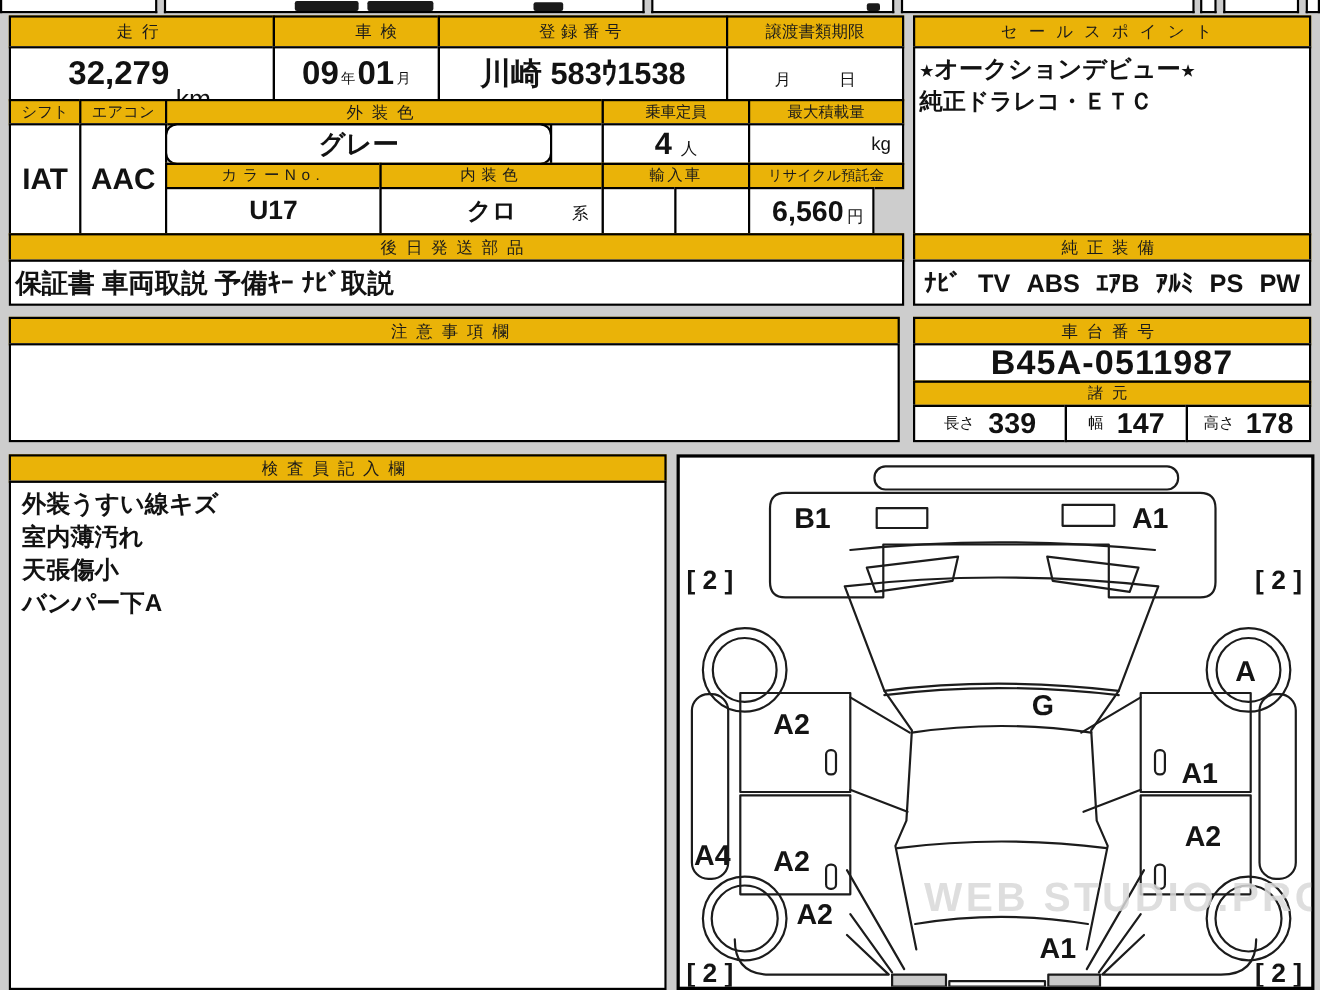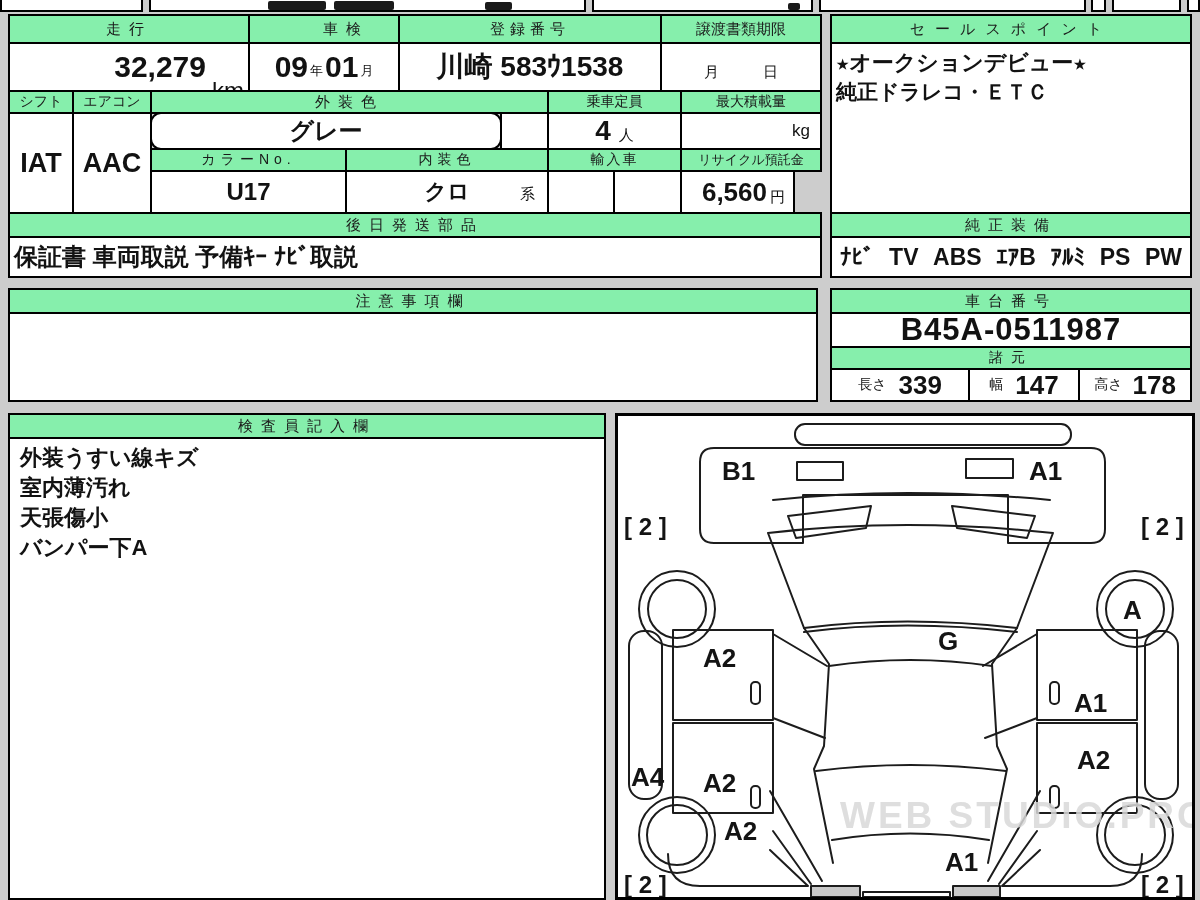--- a/index.html
+++ b/index.html
@@ -1,21 +1,21 @@
 <!DOCTYPE html>
 <html><head>
 <meta charset="utf-8">
 <style>
   html,body{margin:0;padding:0;background:#cdcdcd;}
   #sheet{position:relative;width:1200px;height:900px;background:#cdcdcd;overflow:hidden;
          font-family:"Liberation Sans","DejaVu Sans",sans-serif;color:#121212;}
   .abs{position:absolute;box-sizing:border-box;}
   .cell{position:absolute;box-sizing:border-box;border:2px solid #000;background:#fff;
         display:flex;align-items:center;justify-content:center;}
-  .hdr{background:#86efac;font-size:15px;color:#1a1a1a;font-weight:400;}
+  .hdr{background:#eab308;font-size:15px;color:#1a1a1a;font-weight:400;}
   .ls8{letter-spacing:8px;} .ls5{letter-spacing:5px;} .ls2{letter-spacing:2px;} .ls0{letter-spacing:0;}
   .unit{font-weight:400;font-size:15px;}
   .cut{position:absolute;top:0;height:12px;background:#fff;border:2px solid #000;border-top:none;box-sizing:border-box;}
   .blob{position:absolute;background:#1a1a1a;border-radius:2px;}
   svg text{stroke:none;fill:#141414;font-weight:700;font-family:"Liberation Sans","DejaVu Sans",sans-serif;}
   svg .wm{fill:#d9d9d9;font-weight:700;opacity:0.85;}
   .insp-line{font-size:22px;font-weight:700;line-height:30px;}
 </style>
 </head>
 <body>
@@ -34,21 +34,21 @@
     <div class="blob" style="left:334px;top:1px;width:60px;height:9px;"></div>
     <div class="blob" style="left:485px;top:2px;width:27px;height:8px;"></div>
     <div class="blob" style="left:788px;top:3px;width:12px;height:7px;"></div>
   </div>
 
   <div class="cell hdr ls8" style="left:8px;top:14px;width:242px;height:30px;">走行</div>
   <div class="cell hdr ls8" style="left:248px;top:14px;width:152px;height:30px;padding-left:44px;">車検</div>
   <div class="cell hdr ls5" style="left:398px;top:14px;width:264px;height:30px;">登録番号</div>
   <div class="cell hdr ls0" style="left:660px;top:14px;width:162px;height:30px;">譲渡書類期限</div>
 
-  <div class="cell" style="left:8px;top:42px;width:242px;height:50px;justify-content:flex-end;padding-right:4px;">
+  <div class="cell" style="left:8px;top:42px;width:242px;height:50px;padding-right:4px;">
     <span style="font-size:30px;font-weight:700;">32,279</span>
     <span style="font-size:24px;font-weight:400;margin-left:6px;margin-top:48px;">km</span>
   </div>
   <div class="cell" style="left:248px;top:42px;width:152px;height:50px;">
     <span style="font-size:30px;font-weight:700;">09</span>
     <span style="font-size:13px;margin:8px 2px 0 2px;">年</span>
     <span style="font-size:30px;font-weight:700;">01</span>
     <span style="font-size:13px;margin:8px 0 0 2px;">月</span>
   </div>
   <div class="cell" style="left:398px;top:42px;width:264px;height:50px;font-size:28px;font-weight:700;">川崎 583ｳ1538</div>

